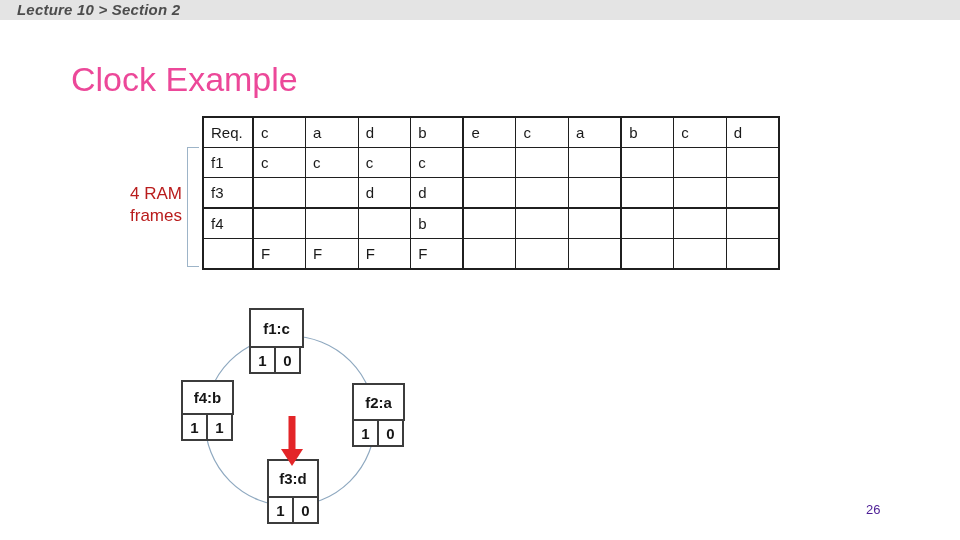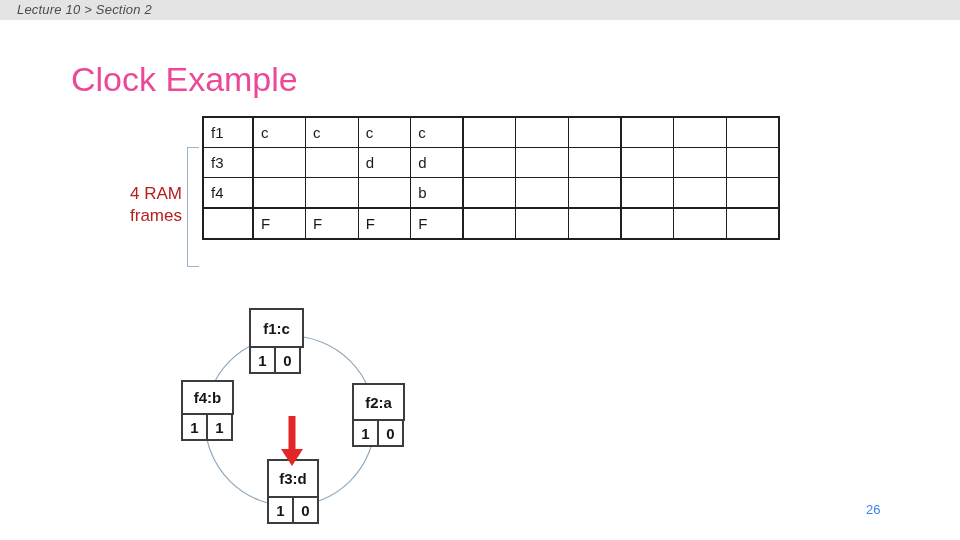--- a/index.html
+++ b/index.html
@@ -2,27 +2,27 @@
 <html style="--accent-red: #a2343a; --arrow-red: #e32528; --circle-stroke: #8fa9c0; --bracket-stroke: #9db4c8; --topbar-bg: #e4e4e4;"><head>
 <meta charset="utf-8">
 <style>
   html,body{margin:0;padding:0;}
   body{font-family:"Liberation Sans",sans-serif;background:#fff;}
   .slide{position:relative;width:960px;height:540px;background:#ffffff;overflow:hidden;}
 
   
   .topbar{position:absolute;left:0;top:0;width:960px;height:20px;background:var(--topbar-bg,#e4e4e4);}
   .breadcrumb{position:absolute;left:17px;top:0;height:20px;line-height:20px;
-    font-size:13px;font-weight:normal;font-style:italic;color:#4c4c4c;letter-spacing:.2px;}
+    font-size:15px;font-weight:bold;font-style:italic;color:#4c4c4c;letter-spacing:.2px;}
 
   
   .title{position:absolute;left:71px;top:60px;font-size:34px;color:#ec4899;font-weight:400;}
 
   
-  .pagenum{position:absolute;left:866px;top:502px;font-size:13px;color:#3b82f6;}
+  .pagenum{position:absolute;left:866px;top:502px;font-size:13px;color:#4c1d95;}
 
   
   .frames-label{position:absolute;left:92px;top:183px;width:90px;text-align:right;
     font-size:17px;line-height:22px;color:#b91c1c;}
   .bracket{position:absolute;left:187px;top:147px;width:11px;height:118px;
     border-left:1px solid var(--bracket-stroke,#9db4c8);
     border-top:1px solid var(--bracket-stroke,#9db4c8);
     border-bottom:1px solid var(--bracket-stroke,#9db4c8);}
 
   
@@ -81,20 +81,33 @@
           <col>
           <col>
           <col>
           <col>
           <col>
           <col>
           <col>
           <col>
         </colgroup>
       <tbody>
+          <tr>
+        <th>Req.</th>
+        <th>c</th>
+        <th>a</th>
+        <th>d</th>
+        <th>b</th>
+        <th>e</th>
+        <th>c</th>
+        <th>a</th>
+        <th>b</th>
+        <th>c</th>
+        <th>d</th>
+      </tr>
       <tr>
         <td>f1</td>
         <td class="red">c</td>
         <td>c</td>
         <td>c</td>
         <td>c</td>
         <td></td>
         <td></td>
         <td></td>
         <td></td>

